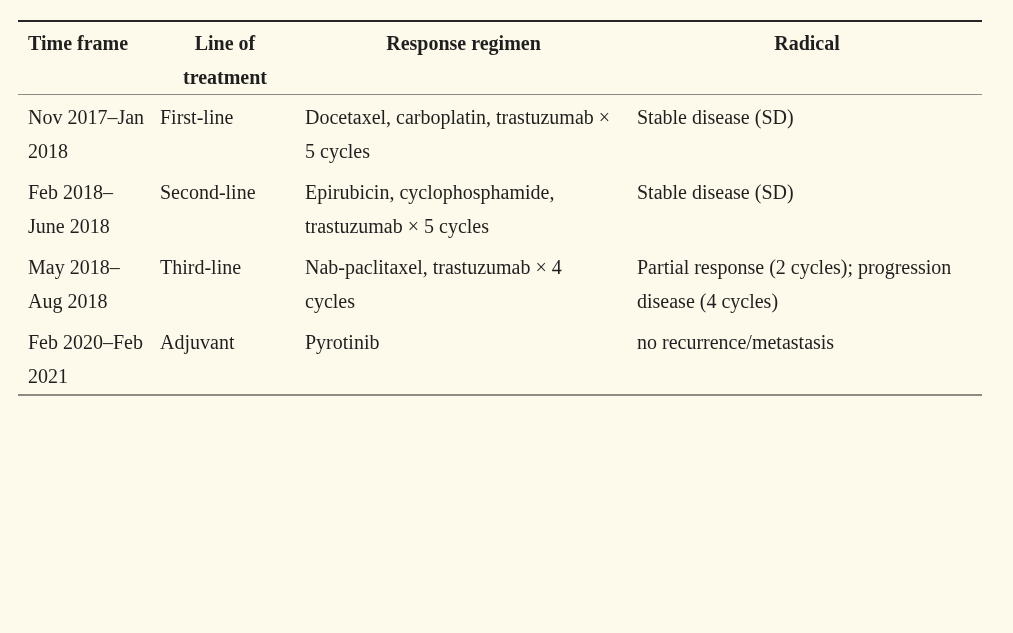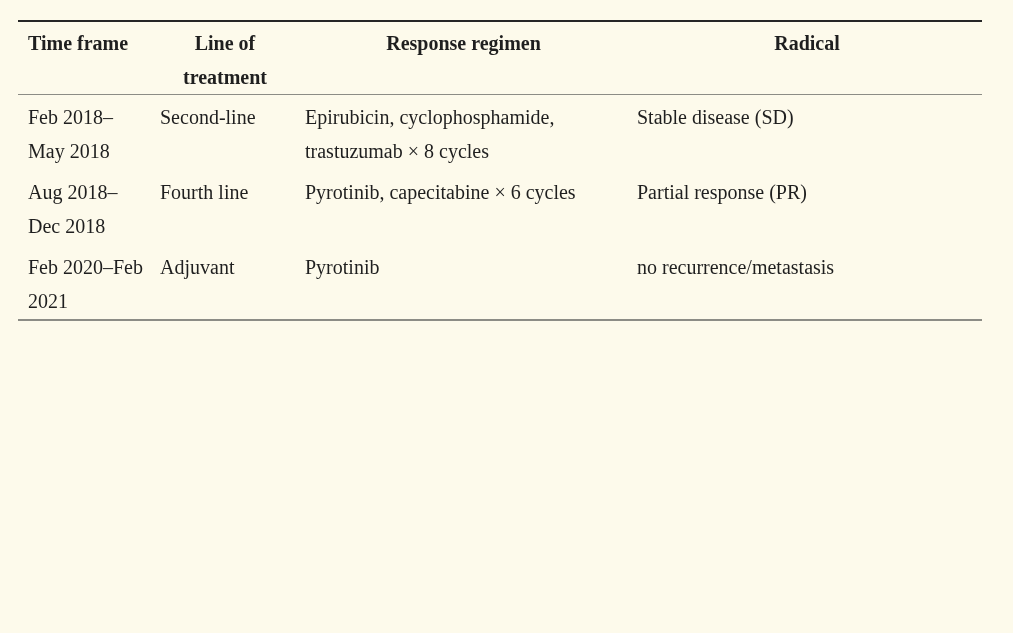--- a/index.html
+++ b/index.html
@@ -76,33 +76,43 @@
         <tr>
           <th class="first">Time frame</th>
           <th>Line of
 treatment</th>
           <th>Response regimen</th>
           <th>Radical</th>
         </tr>
       </thead>
       <tbody>
         <tr>
-          <td>Feb 2018–
-May 2018</td>
-          <td>Second-line</td>
-          <td>Epirubicin, cyclophosphamide,
-trastuzumab × 8 cycles</td>
+          <td>Nov 2017–Jan
+2018</td>
+          <td>First-line</td>
+          <td>Docetaxel, carboplatin, trastuzumab ×
+5 cycles</td>
           <td>Stable disease (SD)</td>
         </tr>
         <tr>
-          <td>Aug 2018–
-Dec 2018</td>
-          <td>Fourth line</td>
-          <td>Pyrotinib, capecitabine × 6 cycles</td>
-          <td>Partial response (PR)</td>
+          <td>Feb 2018–
+June 2018</td>
+          <td>Second-line</td>
+          <td>Epirubicin, cyclophosphamide,
+trastuzumab × 5 cycles</td>
+          <td>Stable disease (SD)</td>
+        </tr>
+        <tr>
+          <td>May 2018–
+Aug 2018</td>
+          <td>Third-line</td>
+          <td>Nab-paclitaxel, trastuzumab × 4
+cycles</td>
+          <td>Partial response (2 cycles); progression
+disease (4 cycles)</td>
         </tr>
         <tr>
           <td>Feb 2020–Feb
 2021</td>
           <td>Adjuvant</td>
           <td>Pyrotinib</td>
           <td>no recurrence/metastasis</td>
         </tr>
       </tbody>
     </table>

